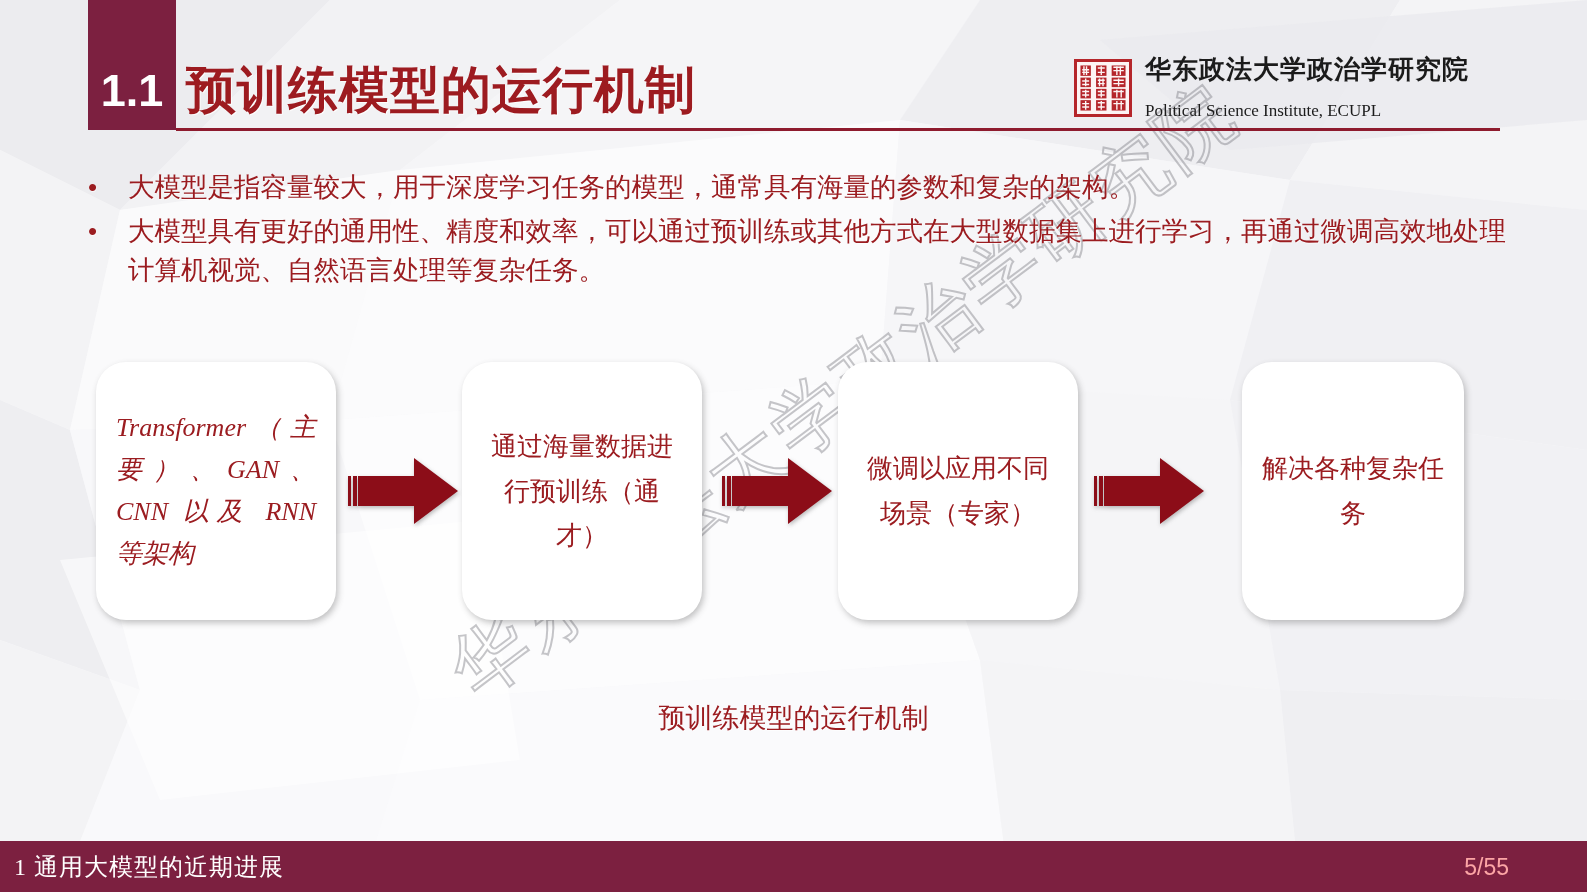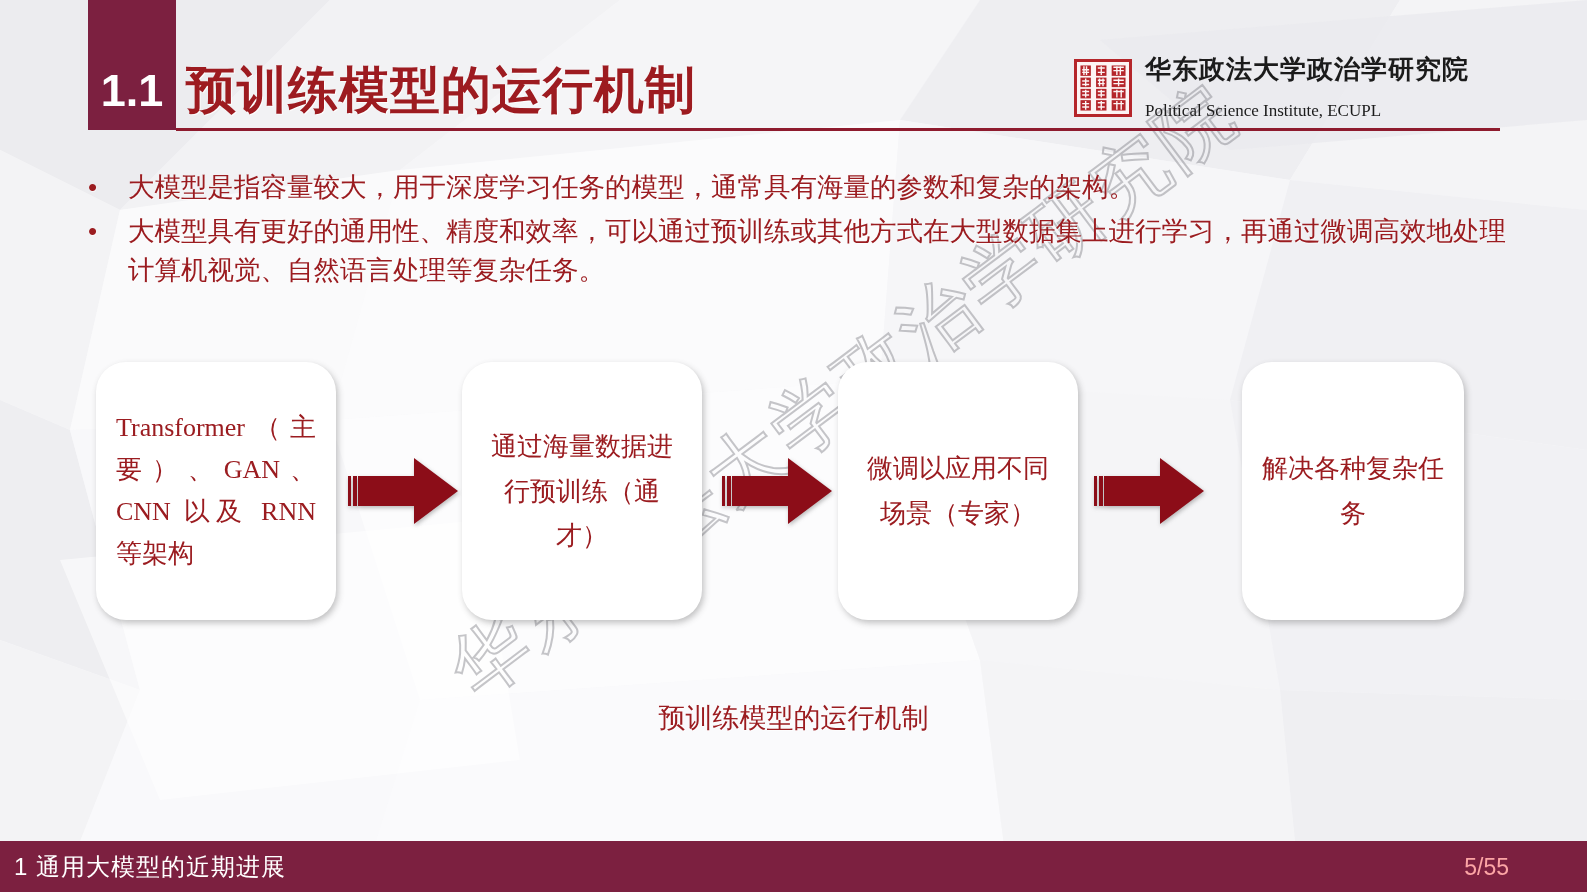--- a/index.html
+++ b/index.html
@@ -132,20 +132,21 @@
     padding:0 20px;
     color:#9b1c20;
   }
   .fbox .ftext{ width:100%; }
   .fbox.serif .ftext{
     font-family:"Liberation Serif","DejaVu Serif",serif;
     font-size:26px;
     line-height:1.62;
     text-align:justify;
     text-align-last:left;
+    font-style:italic;
   }
   .fbox.sans .ftext{
     font-size:26px;
     line-height:1.72;
     text-align:center;
   }
   #box1{ left:96px; }
   #box2{ left:462px; }
   #box3{ left:838px; }
   #box4{ left:1210px; width:222px;margin-left:32px; }
@@ -178,20 +179,21 @@
     background:#7c2040;
     z-index:6;
   }
   .footer-title{
     position:absolute;
     left:14px; top:50%; transform:translateY(-50%);
     color:#ffffff;
     font-size:24px;
     letter-spacing:1px;
     white-space:nowrap;
+    font-family:Liberation Serif, serif;
   }
   .footer-page{
     position:absolute;
     right:78px; top:50%; transform:translateY(-50%);
     color:#fca5a5;
     font-size:23px;
     white-space:nowrap;
   }
 </style>
 </head>

